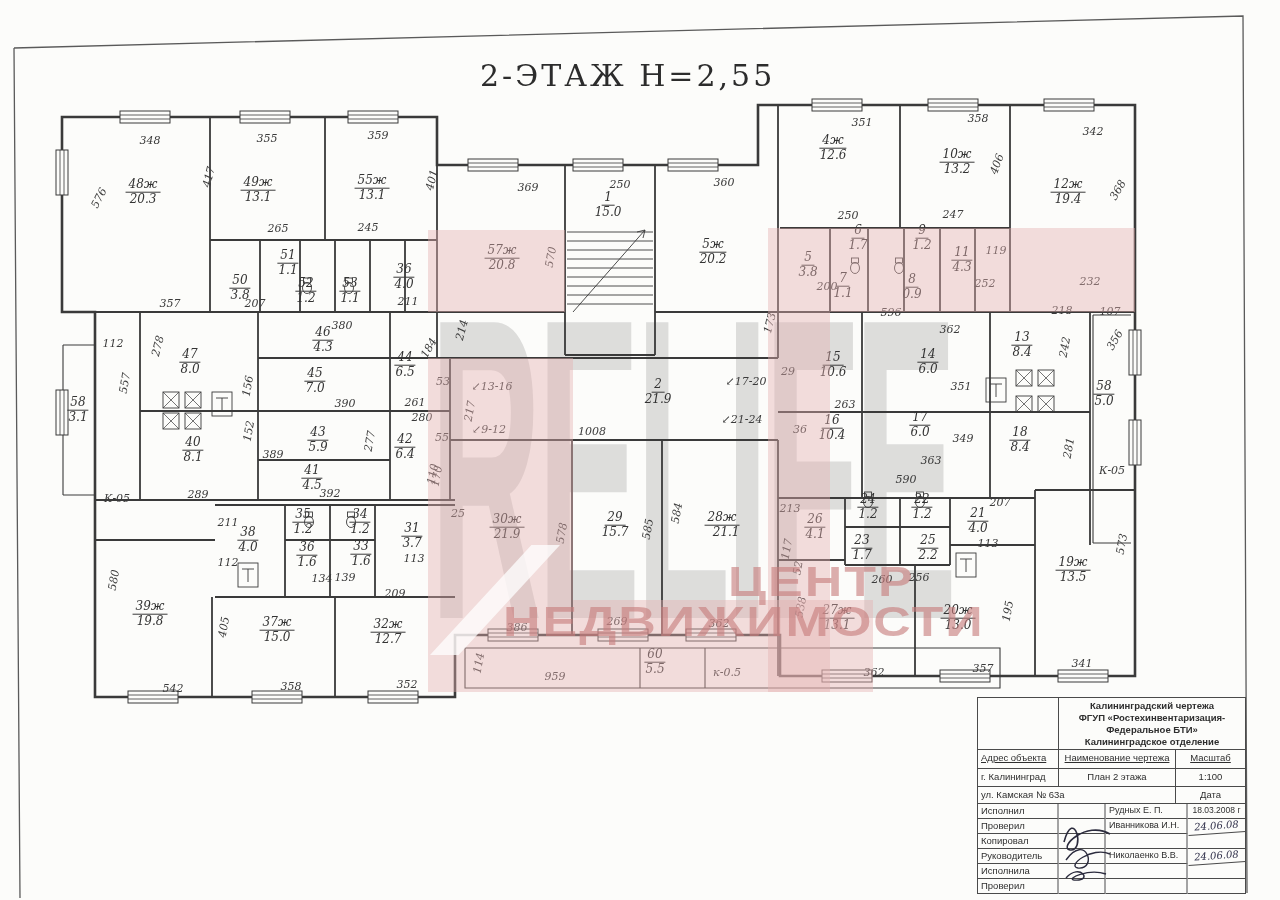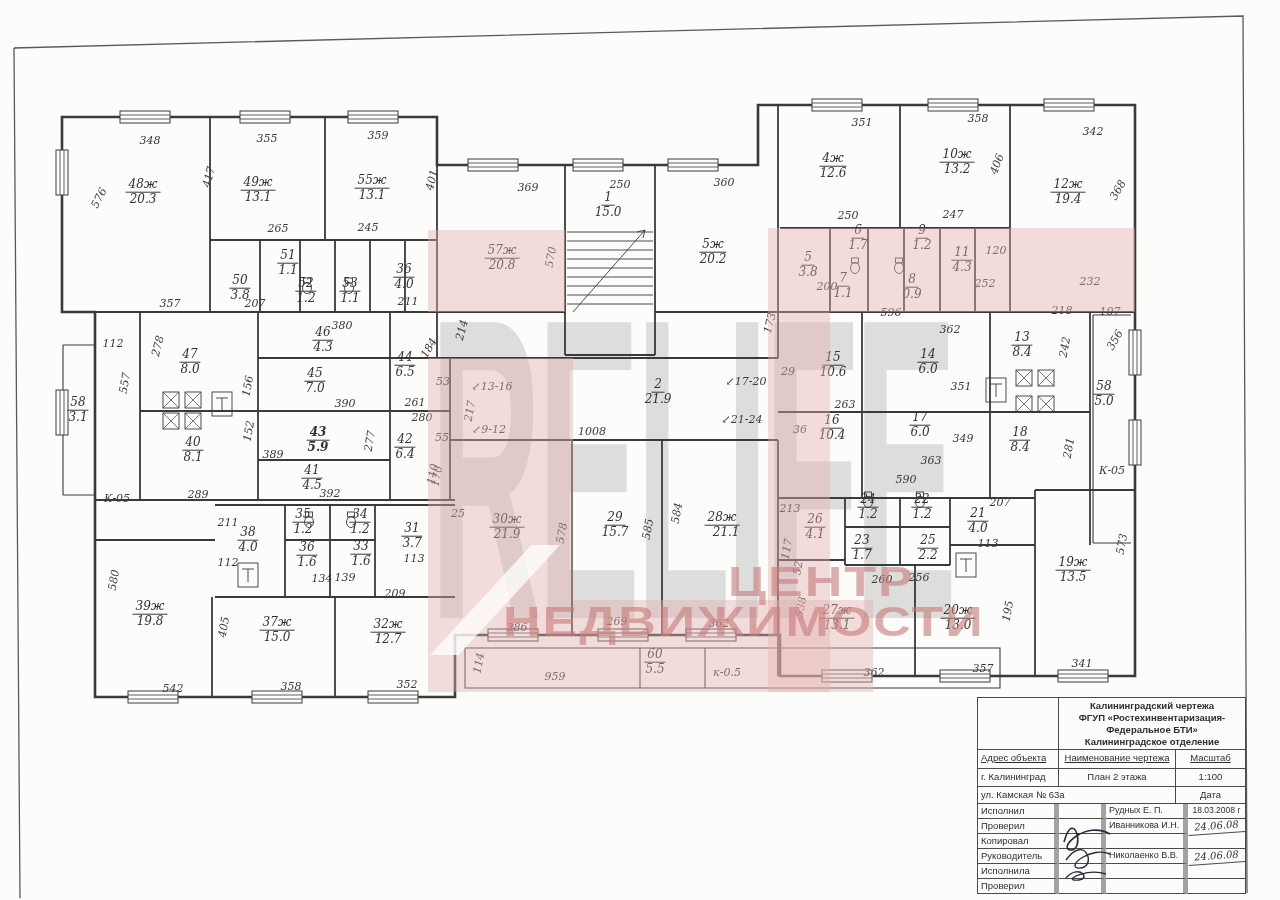--- a/index.html
+++ b/index.html
@@ -36,21 +36,21 @@
   .tb-org{display:flex;height:52px;border-bottom:1px solid #4a4a4a;}
   .tb-org-left{width:81px;border-right:1px solid #4a4a4a;}
   .tb-org-right{flex:1;text-align:center;font-weight:700;font-size:9.5px;line-height:1.25;padding-top:2px;}
   .tb-row{display:flex;font-size:9.5px;}
   .tb-row>div{padding:2px 3px;border-right:1px solid #4a4a4a;border-bottom:1px solid #4a4a4a;
       overflow:hidden;white-space:nowrap;}
   .tb-row>div:last-child{border-right:none;}
   .c1{width:81px;}.c2{width:117px;text-align:center;}.c3{width:69px;text-align:center;}
   .tb-head{height:19px;text-decoration:underline;} .tb-val{height:18px;} .tb-street{height:17px;}
   .tb-prow{display:flex;font-size:9.5px;height:15px;}
-  .tb-prow>div{border-right:5px solid #a3a3a3;border-bottom:1px solid #4a4a4a;padding:1px 3px;
+  .tb-prow>div{border-right:2px solid #a3a3a3;border-bottom:1px solid #4a4a4a;padding:1px 3px;
       overflow:hidden;white-space:nowrap;}
   .tb-prow>div:last-child{border-right:none;}
   .p1{width:81px;}.p2{width:47px;}.p3{width:82px;font-size:9px;}.p4{width:57px;font-size:8.5px;text-align:center;}
   .tb-prow.hand .p4{font:italic 10px "DejaVu Serif",serif;transform:rotate(-4deg);color:#30304a;}
   .tb-sigs{position:absolute;left:78px;top:106px;z-index:5;}
 </style>
 </head>
 <body>
 
 <div class="canvas">
@@ -159,20 +159,21 @@
       <use href="#winh" x="686" y="629"></use>
     <use href="#winh" x="822" y="670"></use>
       <use href="#winh" x="940" y="670"></use>
       <use href="#winh" x="1058" y="670"></use>
     <use href="#winv" x="56" y="150"></use>
       <use href="#winv" x="56" y="390"></use>
     <use href="#winv" x="1129" y="330"></use>
       <use href="#winv" x="1129" y="420"></use>
   </svg>
 
+  <div class="page-title">2-ЭТАЖ  Н=2,55</div>
 
   <div class="labels">
 
   <div class="room-label" style="left: 143px; top: 192px; transform: translate(-50%, -50%) rotate(0deg);">
         <span class="rid">48ж</span>
         <span class="rarea">20.3</span>
       </div>
       <div class="room-label" style="left: 258px; top: 190px; transform: translate(-50%, -50%) rotate(0deg);">
         <span class="rid">49ж</span>
         <span class="rarea">13.1</span>
@@ -206,21 +207,21 @@
         <span class="rarea">20.8</span>
       </div>
       <div class="room-label" style="left: 608px; top: 205px; transform: translate(-50%, -50%) rotate(0deg);">
         <span class="rid">1</span>
         <span class="rarea">15.0</span>
       </div>
       <div class="room-label" style="left: 713px; top: 252px; transform: translate(-50%, -50%) rotate(0deg);">
         <span class="rid">5ж</span>
         <span class="rarea">20.2</span>
       </div>
-      <div class="room-label" style="left: 833px; top: 166px; transform: translate(-50%, -50%) rotate(0deg);">
+      <div class="room-label" style="left: 833px; top: 148px; transform: translate(-50%, -50%) rotate(0deg);">
         <span class="rid">4ж</span>
         <span class="rarea">12.6</span>
       </div>
       <div class="room-label" style="left: 957px; top: 162px; transform: translate(-50%, -50%) rotate(0deg);">
         <span class="rid">10ж</span>
         <span class="rarea">13.2</span>
       </div>
       <div class="room-label" style="left: 1068px; top: 192px; transform: translate(-50%, -50%) rotate(0deg);">
         <span class="rid">12ж</span>
         <span class="rarea">19.4</span>
@@ -266,21 +267,21 @@
         <span class="rarea">6.5</span>
       </div>
       <div class="room-label" style="left: 78px; top: 410px; transform: translate(-50%, -50%) rotate(0deg);">
         <span class="rid">58</span>
         <span class="rarea">3.1</span>
       </div>
       <div class="room-label" style="left: 193px; top: 450px; transform: translate(-50%, -50%) rotate(0deg);">
         <span class="rid">40</span>
         <span class="rarea">8.1</span>
       </div>
-      <div class="room-label" style="left: 318px; top: 440px; transform: translate(-50%, -50%) rotate(0deg); font-weight: bold;">
+      <div class="room-label" style="left: 318px; top: 440px; transform: translate(-50%, -50%) rotate(0deg);">
         <span class="rid">43</span>
         <span class="rarea">5.9</span>
       </div>
       <div class="room-label" style="left: 312px; top: 478px; transform: translate(-50%, -50%) rotate(0deg);">
         <span class="rid">41</span>
         <span class="rarea">4.5</span>
       </div>
       <div class="room-label" style="left: 405px; top: 447px; transform: translate(-50%, -50%) rotate(0deg);">
         <span class="rid">42</span>
         <span class="rarea">6.4</span>
@@ -427,21 +428,21 @@
       <div class="dim" style="left: 462px; top: 330px; transform: translate(-50%, -50%) rotate(-76deg);">214</div>
       <div class="dim" style="left: 770px; top: 323px; transform: translate(-50%, -50%) rotate(-76deg);">173</div>
       <div class="dim" style="left: 862px; top: 122px; transform: translate(-50%, -50%) rotate(0deg);">351</div>
       <div class="dim" style="left: 978px; top: 118px; transform: translate(-50%, -50%) rotate(0deg);">358</div>
       <div class="dim" style="left: 1093px; top: 115px; transform: translate(-50%, -50%) rotate(0deg); margin-top: 16px;">342</div>
       <div class="dim" style="left: 997px; top: 164px; transform: translate(-50%, -50%) rotate(-70deg);">406</div>
       <div class="dim" style="left: 1118px; top: 190px; transform: translate(-50%, -50%) rotate(-60deg);">368</div>
       <div class="dim" style="left: 848px; top: 215px; transform: translate(-50%, -50%) rotate(0deg);">250</div>
       <div class="dim" style="left: 953px; top: 214px; transform: translate(-50%, -50%) rotate(0deg);">247</div>
       <div class="dim" style="left: 827px; top: 286px; transform: translate(-50%, -50%) rotate(0deg);">200</div>
-      <div class="dim" style="left: 996px; top: 250px; transform: translate(-50%, -50%) rotate(0deg);">120</div>
+      <div class="dim" style="left: 996px; top: 250px; transform: translate(-50%, -50%) rotate(0deg);">119</div>
       <div class="dim" style="left: 985px; top: 283px; transform: translate(-50%, -50%) rotate(0deg);">252</div>
       <div class="dim" style="left: 1090px; top: 281px; transform: translate(-50%, -50%) rotate(0deg);">232</div>
       <div class="dim" style="left: 891px; top: 312px; transform: translate(-50%, -50%) rotate(0deg);">596</div>
       <div class="dim" style="left: 1062px; top: 310px; transform: translate(-50%, -50%) rotate(0deg);">218</div>
       <div class="dim" style="left: 1110px; top: 311px; transform: translate(-50%, -50%) rotate(0deg); text-align: center;">107</div>
       <div class="dim" style="left: 1115px; top: 340px; transform: translate(-50%, -50%) rotate(-60deg);">356</div>
       <div class="dim" style="left: 113px; top: 343px; transform: translate(-50%, -50%) rotate(0deg);">112</div>
       <div class="dim" style="left: 158px; top: 346px; transform: translate(-50%, -50%) rotate(-76deg);">278</div>
       <div class="dim" style="left: 125px; top: 383px; transform: translate(-50%, -50%) rotate(-80deg);">557</div>
       <div class="dim" style="left: 342px; top: 325px; transform: translate(-50%, -50%) rotate(0deg);">380</div>

